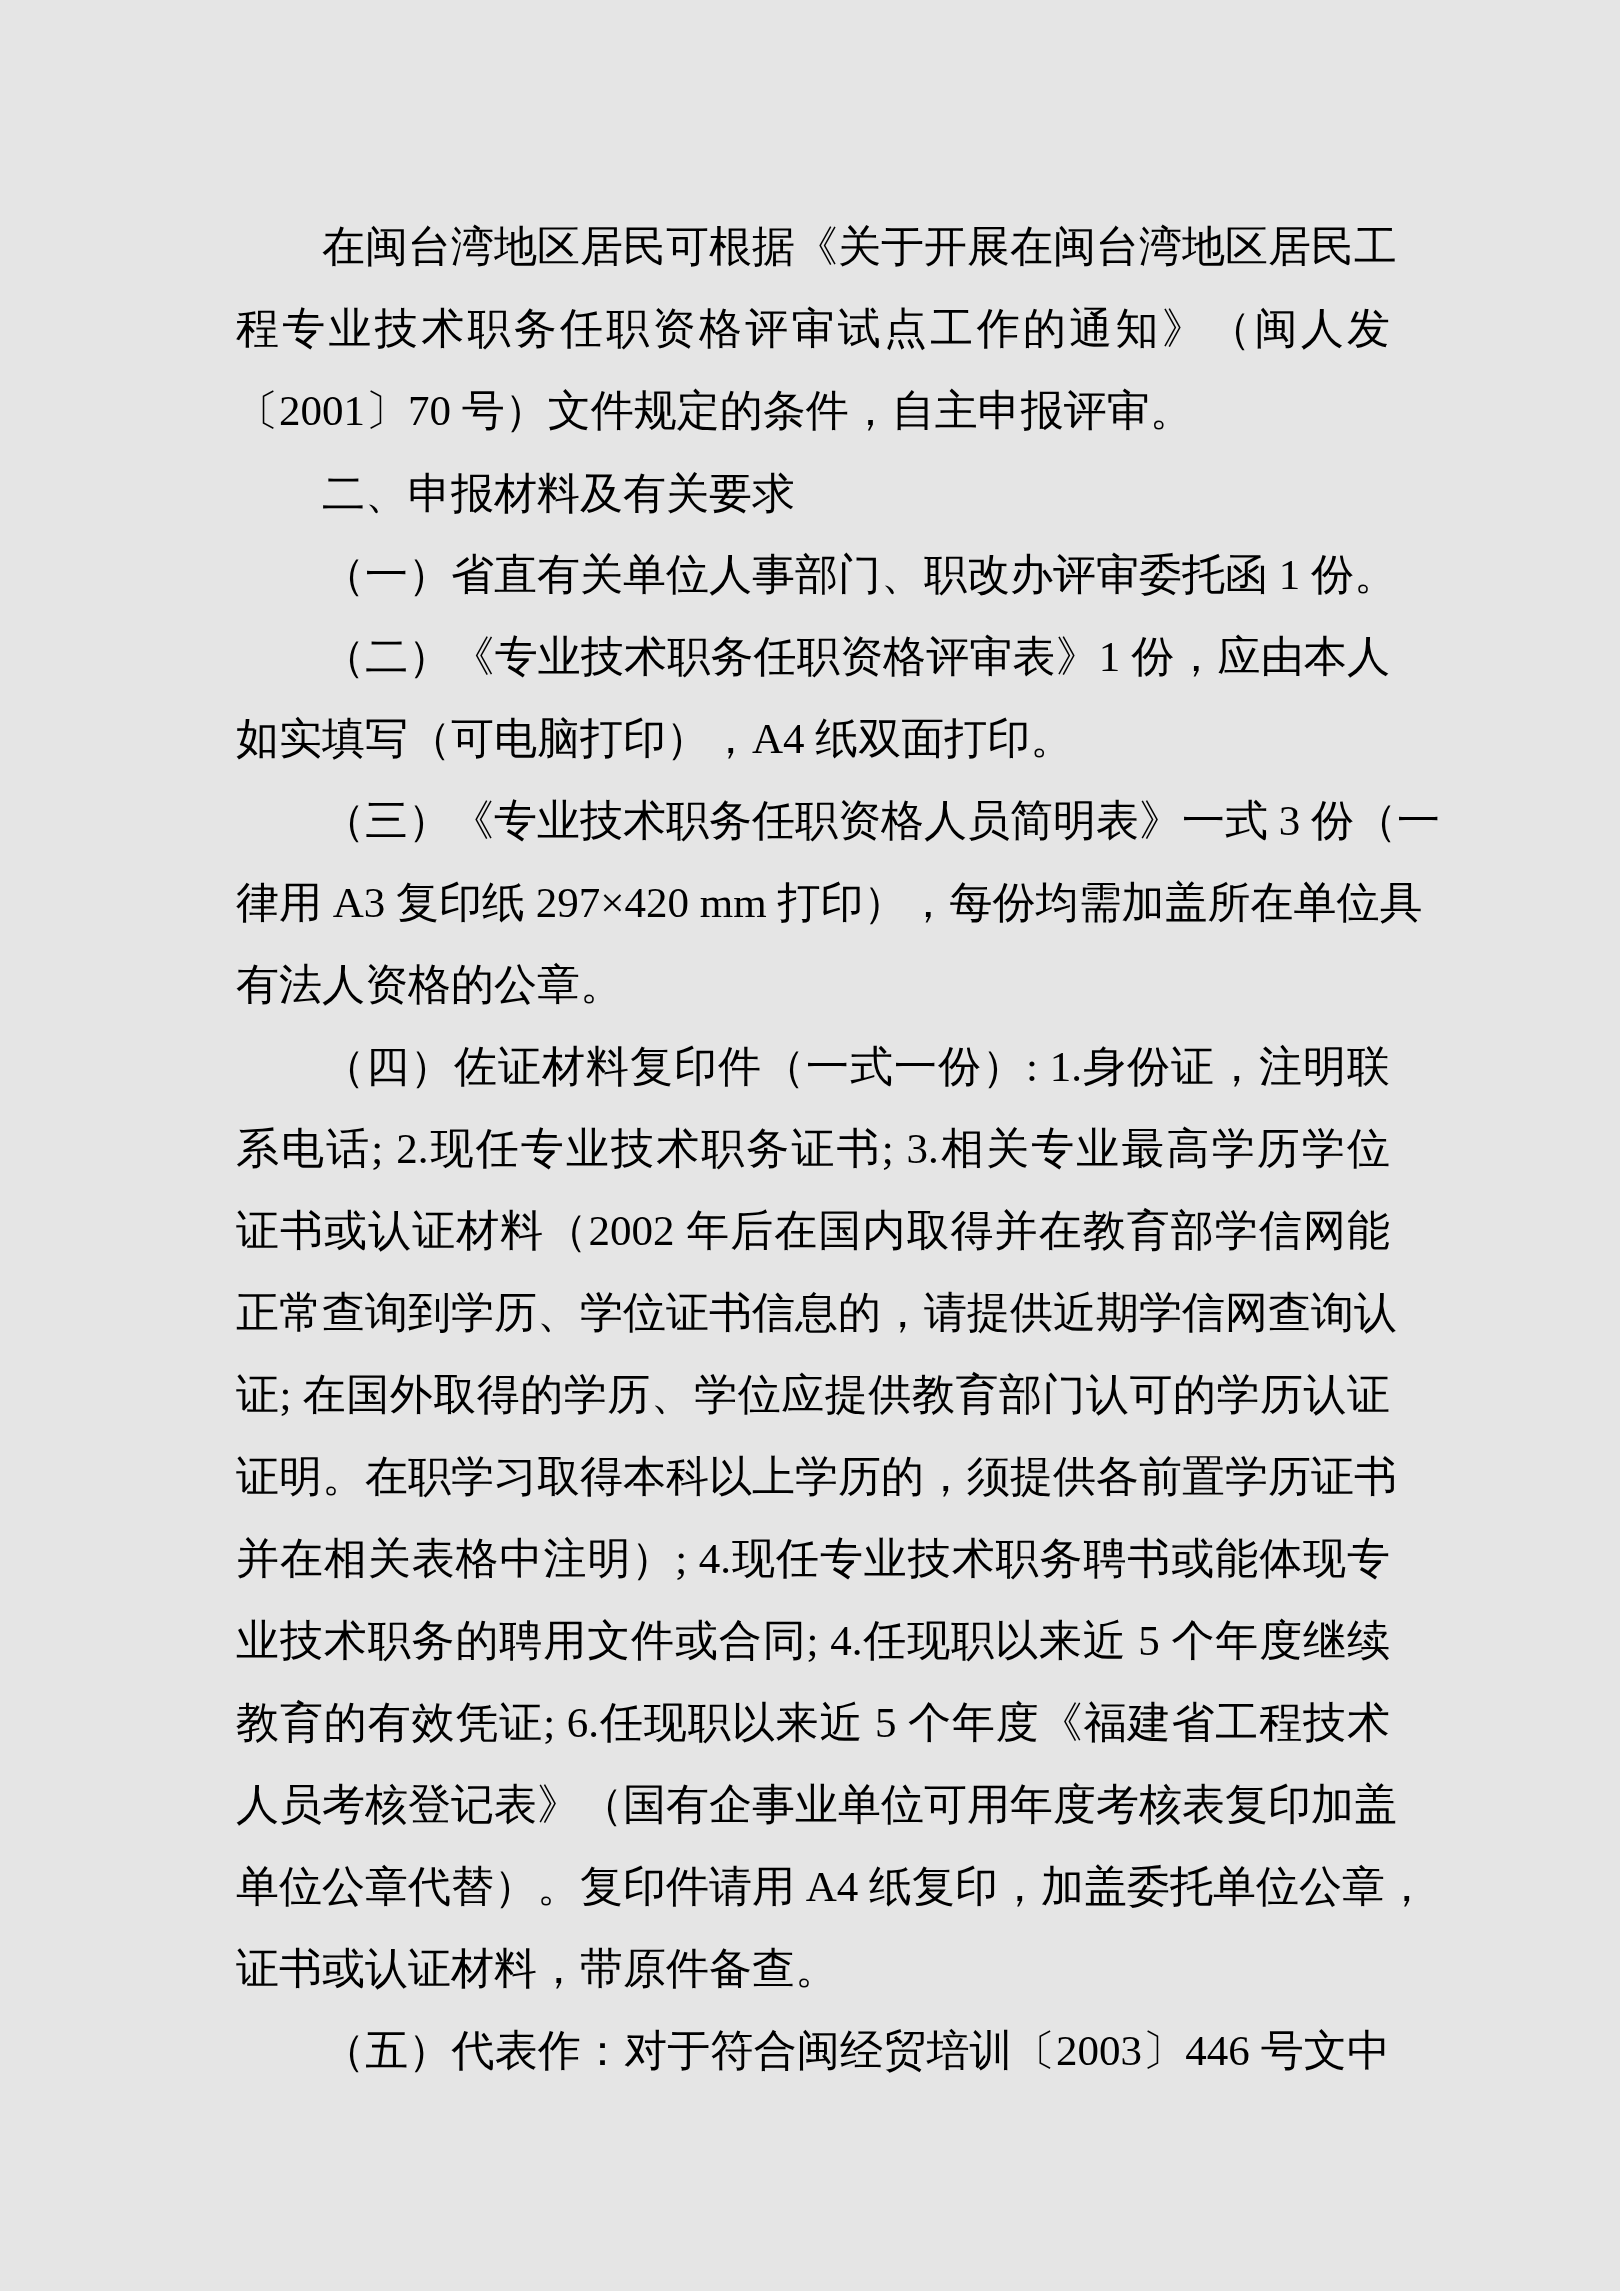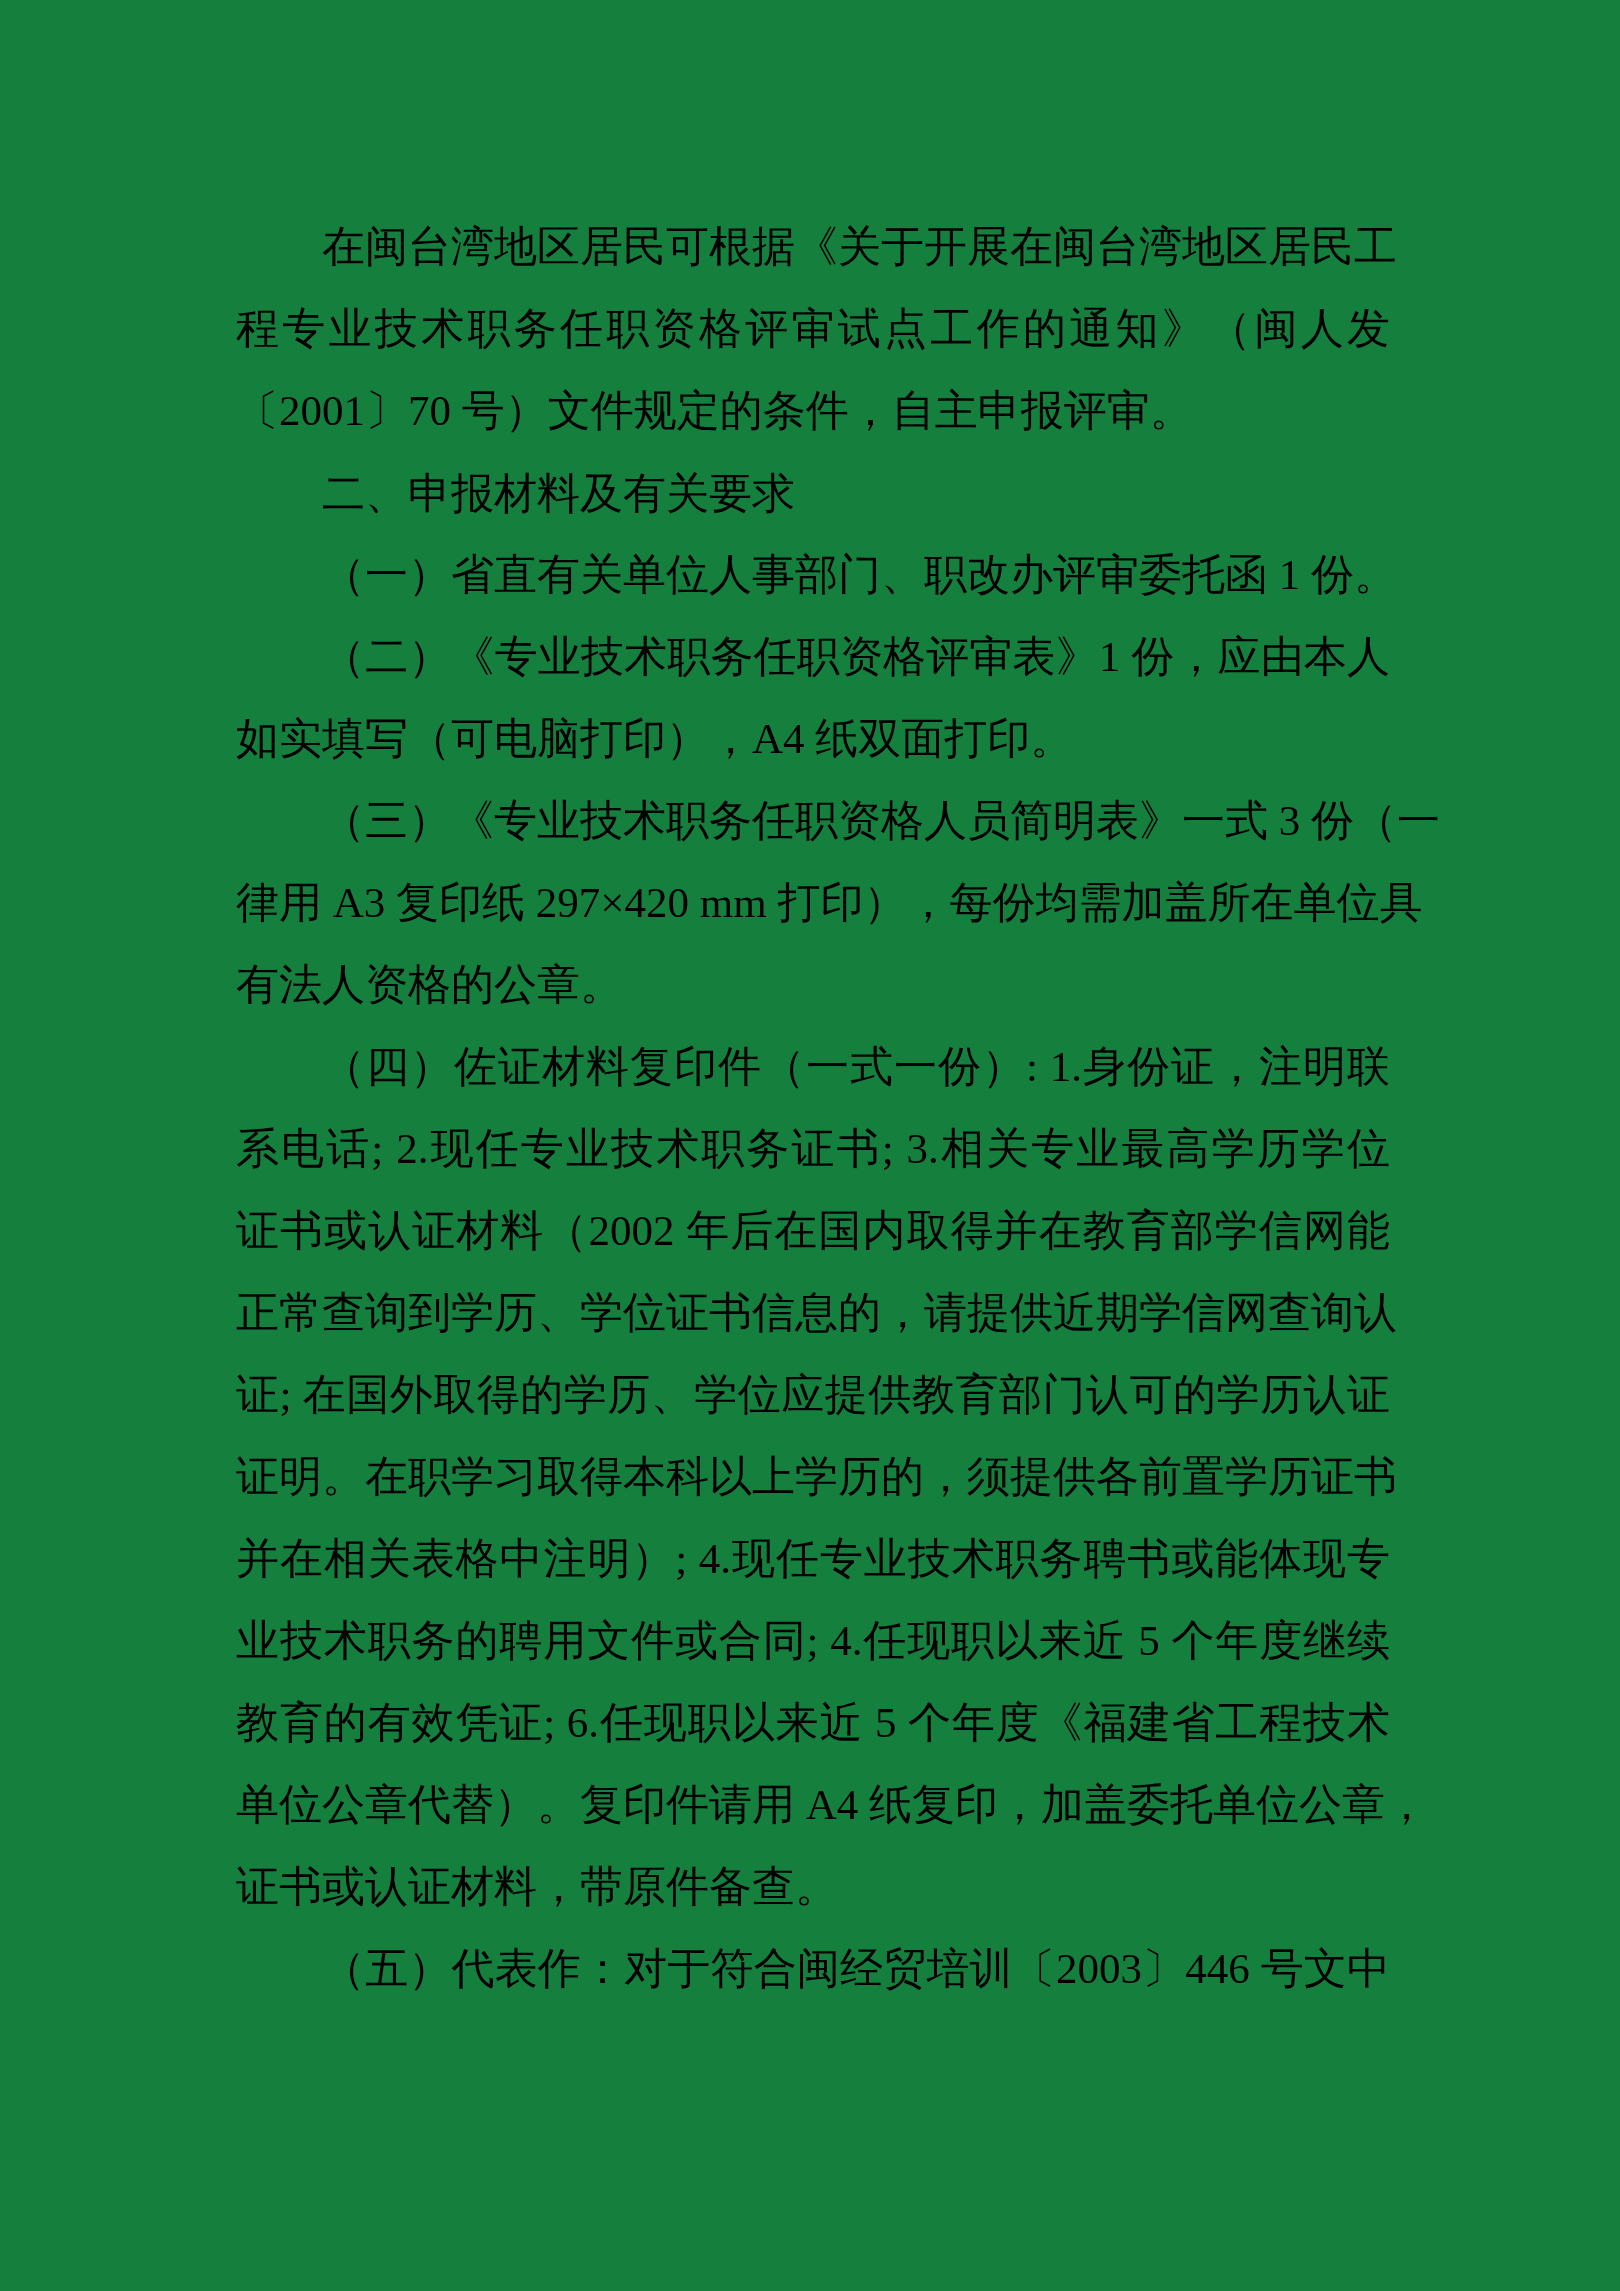--- a/index.html
+++ b/index.html
@@ -4,21 +4,21 @@
 <style>
   html, body {
     margin: 0;
     padding: 0;
     background: #ffffff;
   }
   .page {
     position: relative;
     width: 1621px;
     height: 2292px;
-    background: #15803d;
+    background: #e5e5e5;
     overflow: hidden;
     font-family: "Liberation Serif", "DejaVu Serif", serif;
     color: #000000;
   }
   .content {
     position: absolute;
     left: 236px;
     top: 206px;
     width: 1154px;
   }
@@ -64,18 +64,19 @@
     <p class="ln plain">有法人资格的公章。</p>
     <p class="ln indent just">（四）佐证材料复印件（一式一份）: 1.身份证，注明联</p>
     <p class="ln just">系电话; 2.现任专业技术职务证书; 3.相关专业最高学历学位</p>
     <p class="ln just">证书或认证材料（2002 年后在国内取得并在教育部学信网能</p>
     <p class="ln just">正常查询到学历、学位证书信息的，请提供近期学信网查询认</p>
     <p class="ln just">证; 在国外取得的学历、学位应提供教育部门认可的学历认证</p>
     <p class="ln just">证明。在职学习取得本科以上学历的，须提供各前置学历证书</p>
     <p class="ln just">并在相关表格中注明）; 4.现任专业技术职务聘书或能体现专</p>
     <p class="ln just">业技术职务的聘用文件或合同; 4.任现职以来近 5 个年度继续</p>
     <p class="ln just">教育的有效凭证; 6.任现职以来近 5 个年度《福建省工程技术</p>
+    <p class="ln just">人员考核登记表》（国有企事业单位可用年度考核表复印加盖</p>
     <p class="ln just">单位公章代替）。复印件请用 A4 纸复印，加盖委托单位公章，</p>
     <p class="ln plain">证书或认证材料，带原件备查。</p>
     <p class="ln indent just">（五）代表作：对于符合闽经贸培训〔2003〕446 号文中</p>
   </div>
 </div>
 
 
 </body></html>

